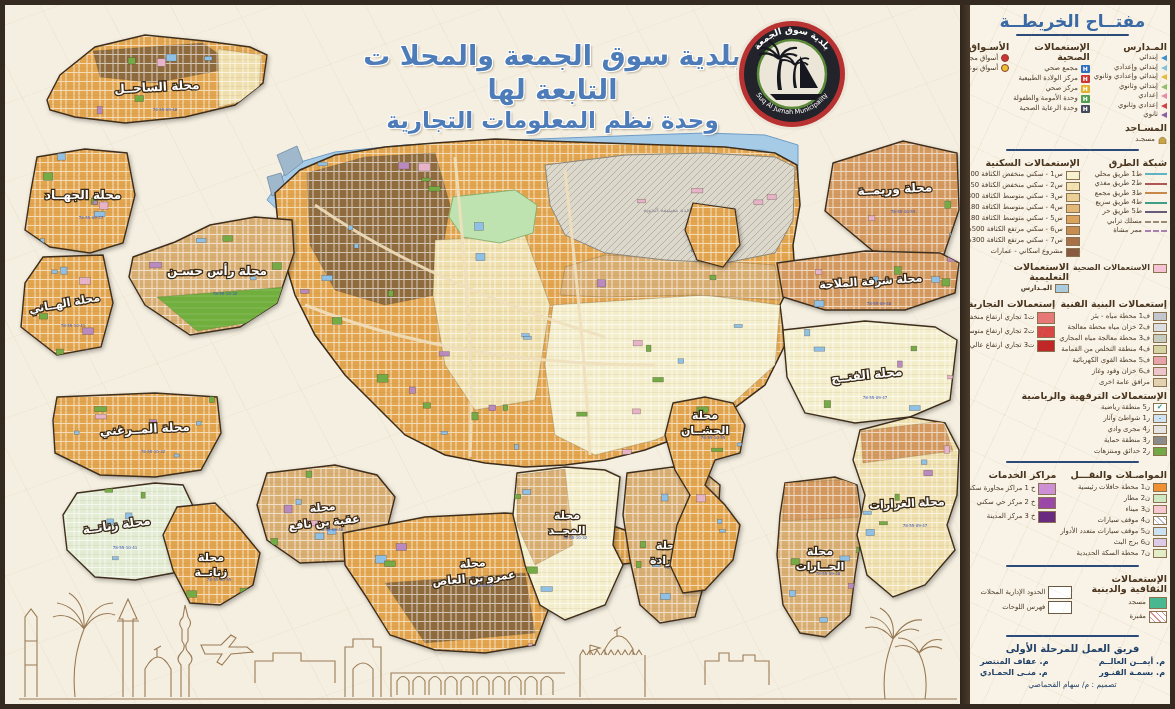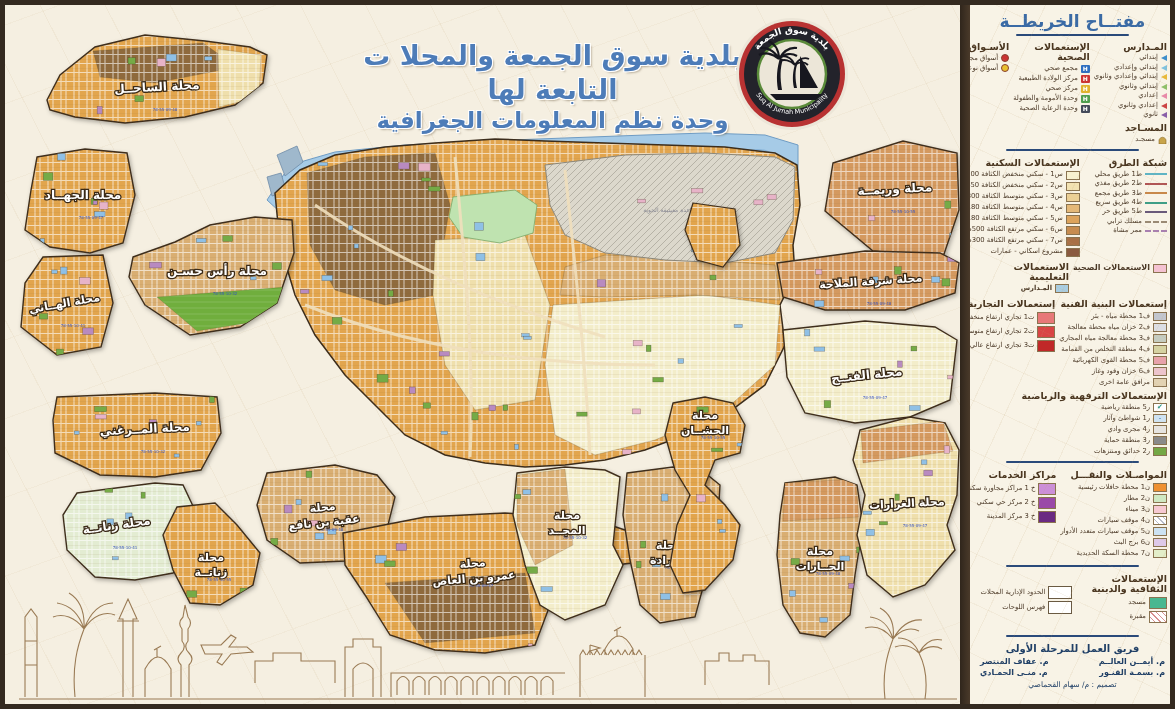--- a/index.html
+++ b/index.html
@@ -466,21 +466,21 @@
         <text x="910" y="522" font-size="4" fill="#3a55c0" text-anchor="middle">78-55-09-47</text>
         <text x="902" y="502" font-size="11" font-weight="bold" fill="#ffffff" stroke="#3a2a18" stroke-width="2.6" paint-order="stroke" text-anchor="middle" transform="rotate(-3 902 502)" direction="rtl" font-family="DejaVu Sans"><tspan x="902" dy="0">محلة الغرارات</tspan></text>
       </g>
       <g filter="url(#fsh)">
         <polygon points="688,198 730,204 735,240 718,262 692,255 680,225" fill="url(#por)" stroke="#3f2f1d" stroke-width="1.2"></polygon>
       </g>
     </svg>
 
   <div id="title">
     <div class="t1">بلدية سوق الجمعة والمحلا ت التابعة لها</div>
-    <div class="t2">وحدة نظم المعلومات الجغرافية</div>
+    <div class="t2">وحدة نظم المعلومات التجارية</div>
   </div>
 
   <div id="logo">
     <svg width="114" height="114" viewBox="-57 -57 114 114">
       <circle r="56" fill="#ece6d8"></circle>
       <circle r="53" fill="#b83232"></circle>
       <circle r="48" fill="#23232b"></circle>
       <circle r="34" fill="#ece6d8" stroke="#5a8a3a" stroke-width="2.5"></circle>
       <g fill="#17171f">
         <path d="M-14,16 C-16,4 -15,-6 -12,-16 l3,1 C-12,-6 -12,4 -10,16 Z"></path>

